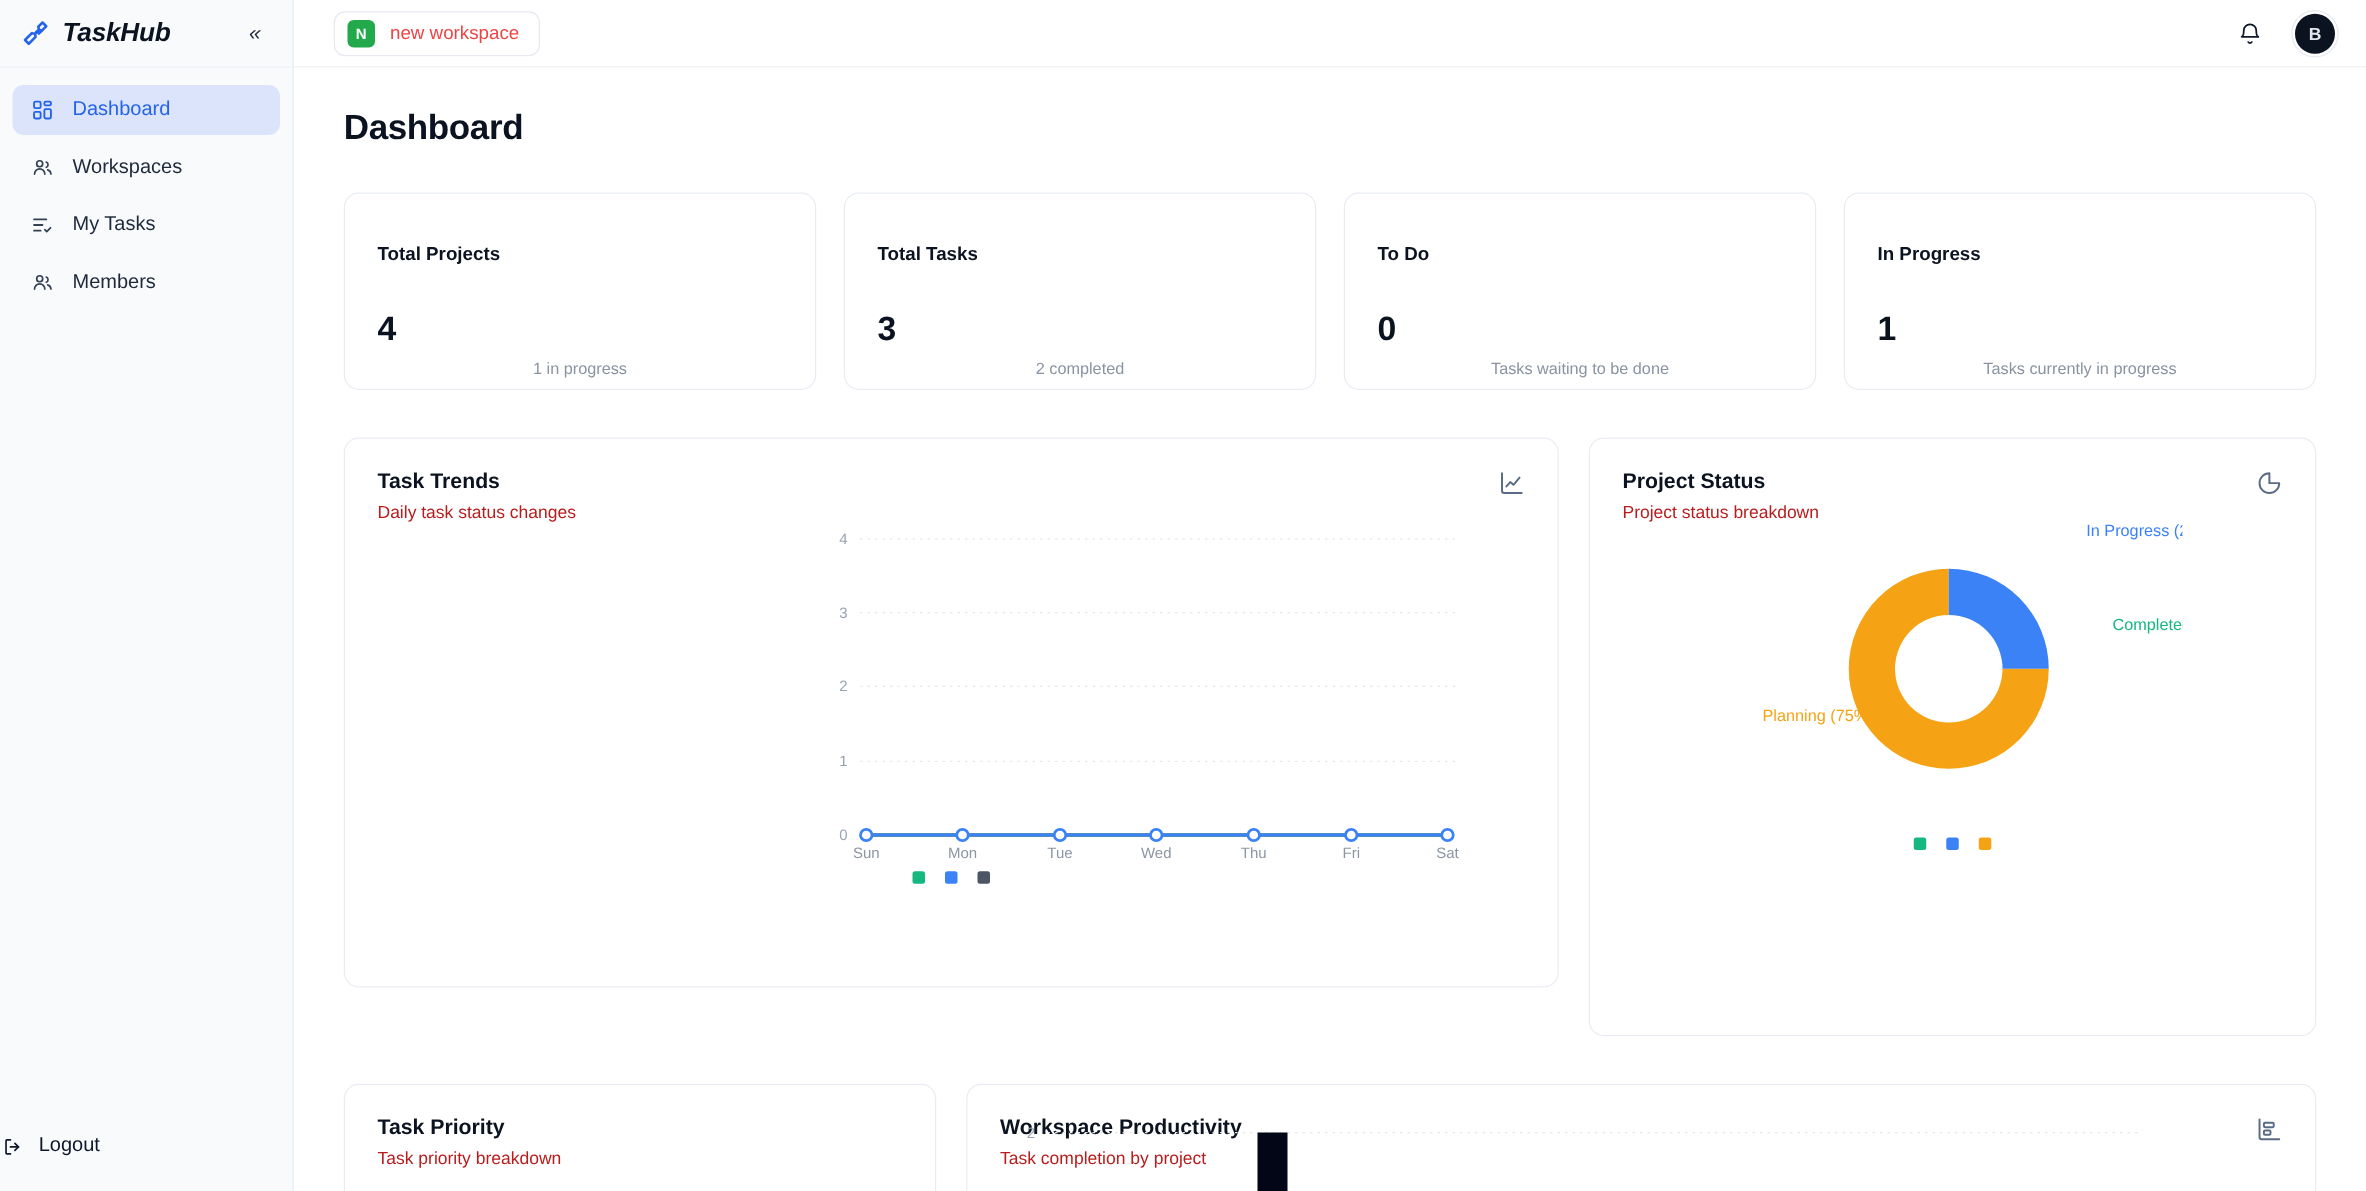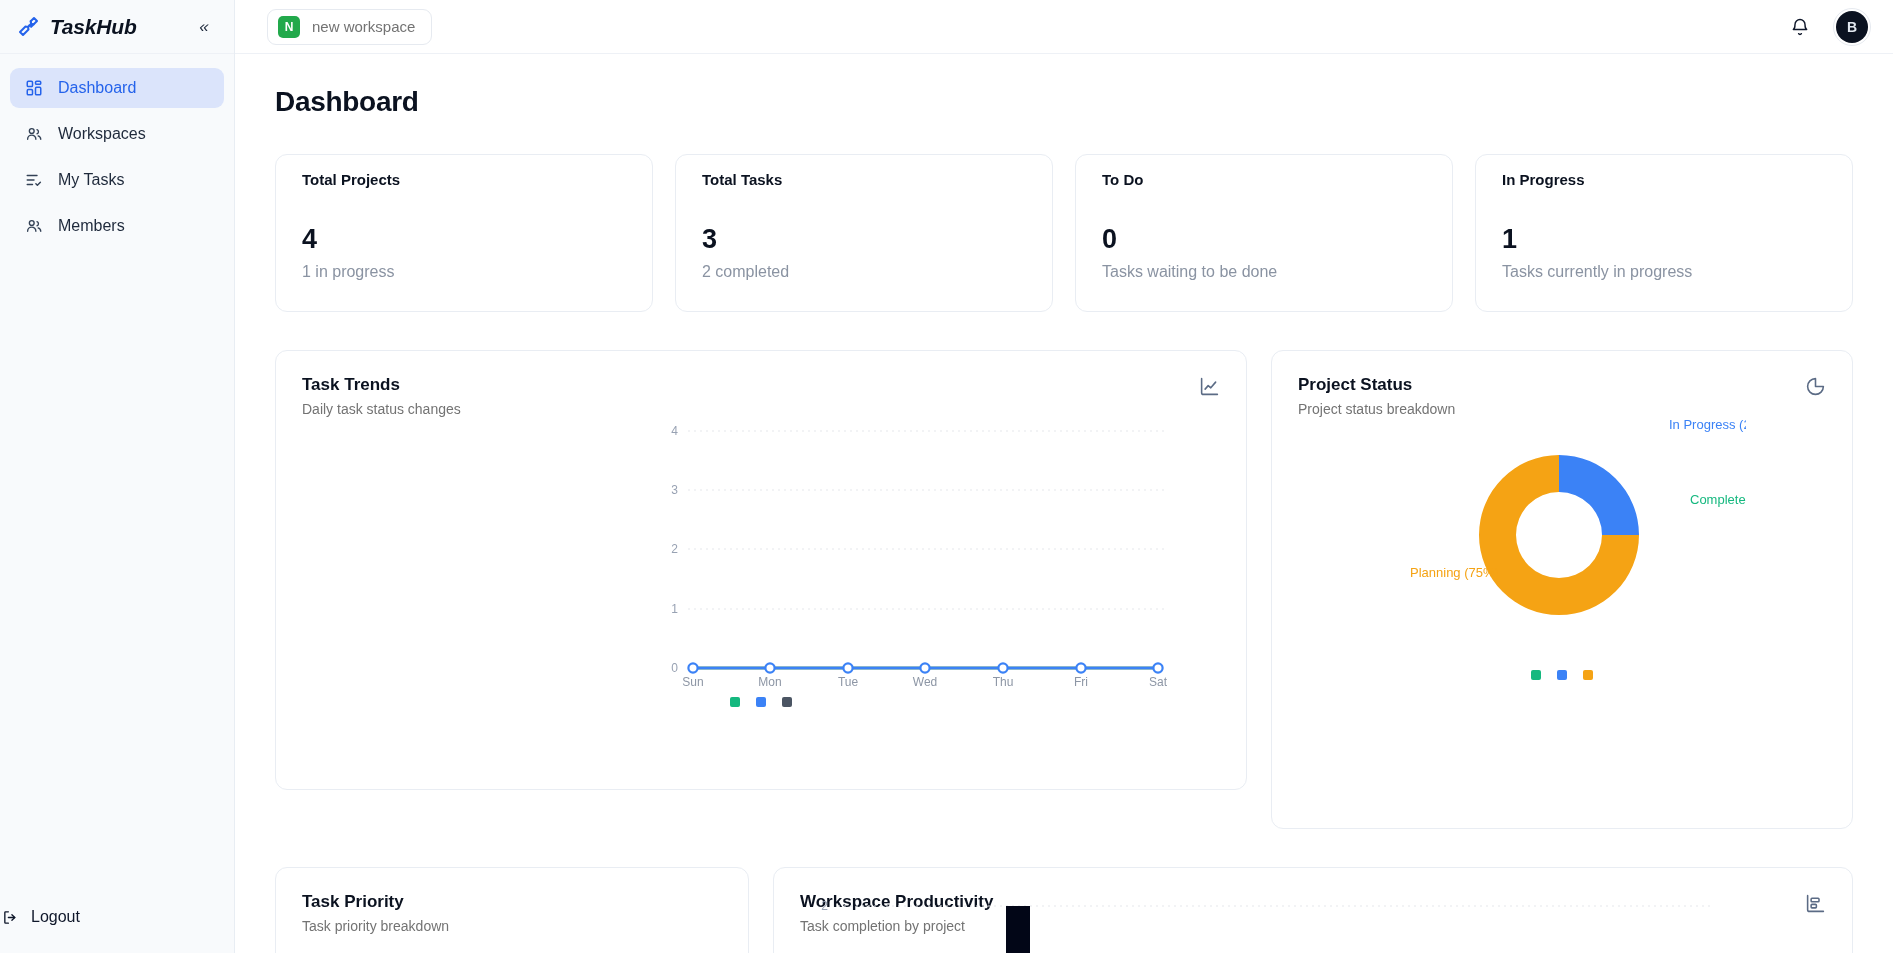--- a/index.html
+++ b/index.html
@@ -71,21 +71,21 @@
     height: 36px; padding: 0 16px 0 10px;
     border: 1px solid #e6eaf0; border-radius: 9px;
     background: #fff; cursor: pointer;
   }
   .ws-badge {
     width: 22px; height: 22px; border-radius: 5px;
     background: #22a94b; color:#fff;
     font-size: 12px; font-weight: 600;
     display:flex; align-items:center; justify-content:center;
   }
-  .ws-name { font-size: 15px; color: #737373; }
+  .ws-name { font-size: 15px; color: #ef4444; }
   .topbar-spacer { flex: 1 1 auto; }
   .topbar-right { display:flex; align-items:center; gap: 22px; }
   .bell { width: 22px; height: 22px; display:flex; align-items:center; justify-content:center; color:#0f172a; cursor:pointer;}
   .avatar-ring {
     width: 38px; height: 38px; border-radius: 50%;
     border: 1px solid #e6eaf0;
     display:flex; align-items:center; justify-content:center; cursor:pointer;
   }
   .avatar {
     width: 32px; height: 32px; border-radius: 50%;
@@ -95,33 +95,33 @@
   }
 
   .content { flex: 1 1 auto; overflow: hidden; padding: 0 40px; position: relative; }
   .page-title { font-size: 28px; font-weight: 700; color:#0b1220; margin: 32px 0 0 0; letter-spacing:-0.3px;}
 
   
   .stats { display: flex; gap: 22px; margin-top: 36px; }
   .card {
     background:#fff; border: 1px solid #e9edf3; border-radius: 12px;
   }
-  .stat-card { flex: 1 1 0; padding: 16px 26px 26px 26px; height: 158px; }
+  .stat-card { flex: 1 1 0; padding: 40px 26px 26px 26px; height: 158px; }
   .stat-title { font-size: 15px; font-weight: 600; color:#0b1220; }
   .stat-value { font-size: 27px; font-weight: 700; color:#0b1220; margin-top: 38px; line-height: 1;}
-  .stat-sub { font-size: 16px; color:#8a93a2; margin-top: 10px; }
+  .stat-sub { font-size: 13px; color:#8a93a2; margin-top: 10px; text-align: center; }
 
   
   .charts-row { display: flex; gap: 24px; margin-top: 38px; }
   .chart-card { border:1px solid #e9edf3; border-radius: 12px; background:#fff; position: relative; overflow: hidden; }
   .chart-card.trends { flex: 0 0 972px; height: 440px; }
   .chart-card.status { flex: 1 1 auto; height: 479px; }
   .chart-head { padding: 24px 26px 0 26px; position: relative; }
   .chart-title { font-size: 17px; font-weight: 600; color:#0b1220; }
-  .chart-sub { font-size: 14px; color:#737373; margin-top: 6px; }
+  .chart-sub { font-size: 14px; color:#b91c1c; margin-top: 6px; }
   .chart-icon {
     position:absolute; top: 24px; right: 26px;
     width: 22px; height: 22px; color: #5b6b85;
     display:flex; align-items:center; justify-content:center;
   }
   .chart-body { position: relative; width: 100%; height: calc(100% - 86px); }
   .legend-dots { position:absolute; bottom: 24px; left:0; right:0; display:flex; justify-content:center; gap: 16px; }
   .legend-dot { width: 10px; height: 10px; border-radius: 2px; }
 
   

